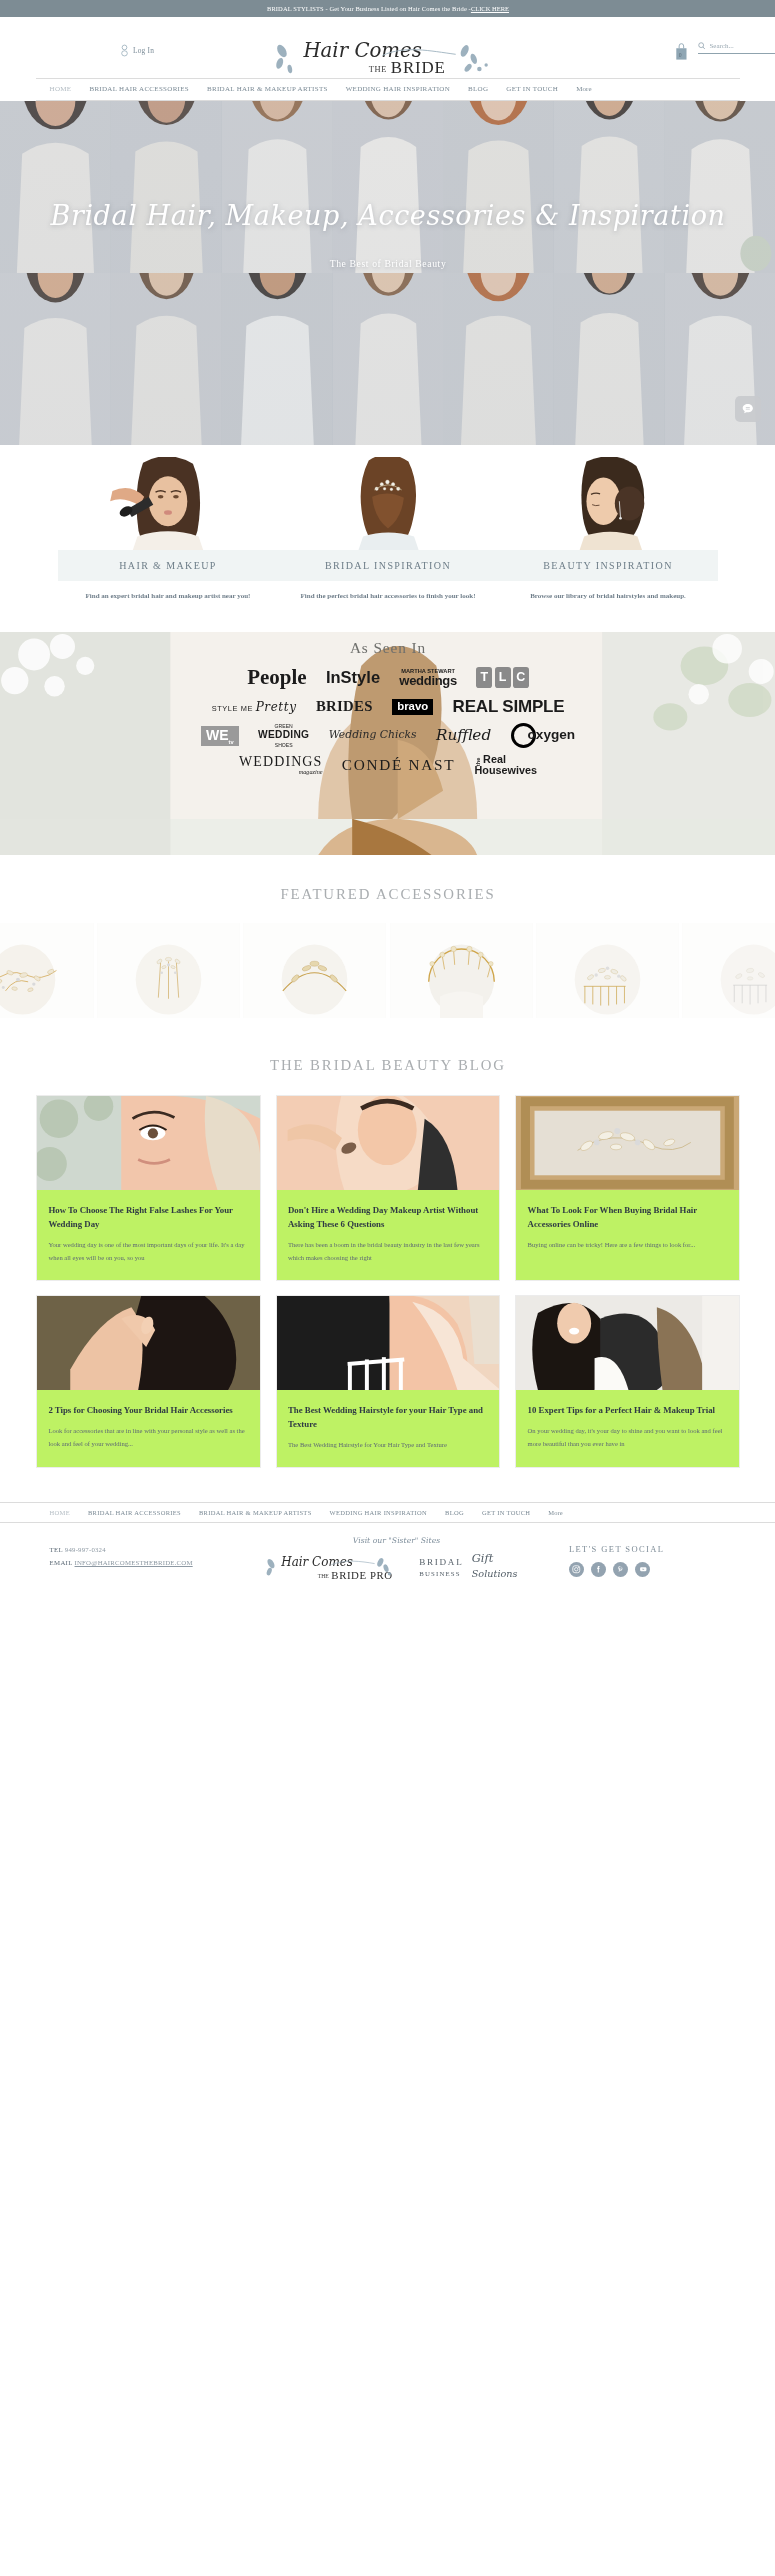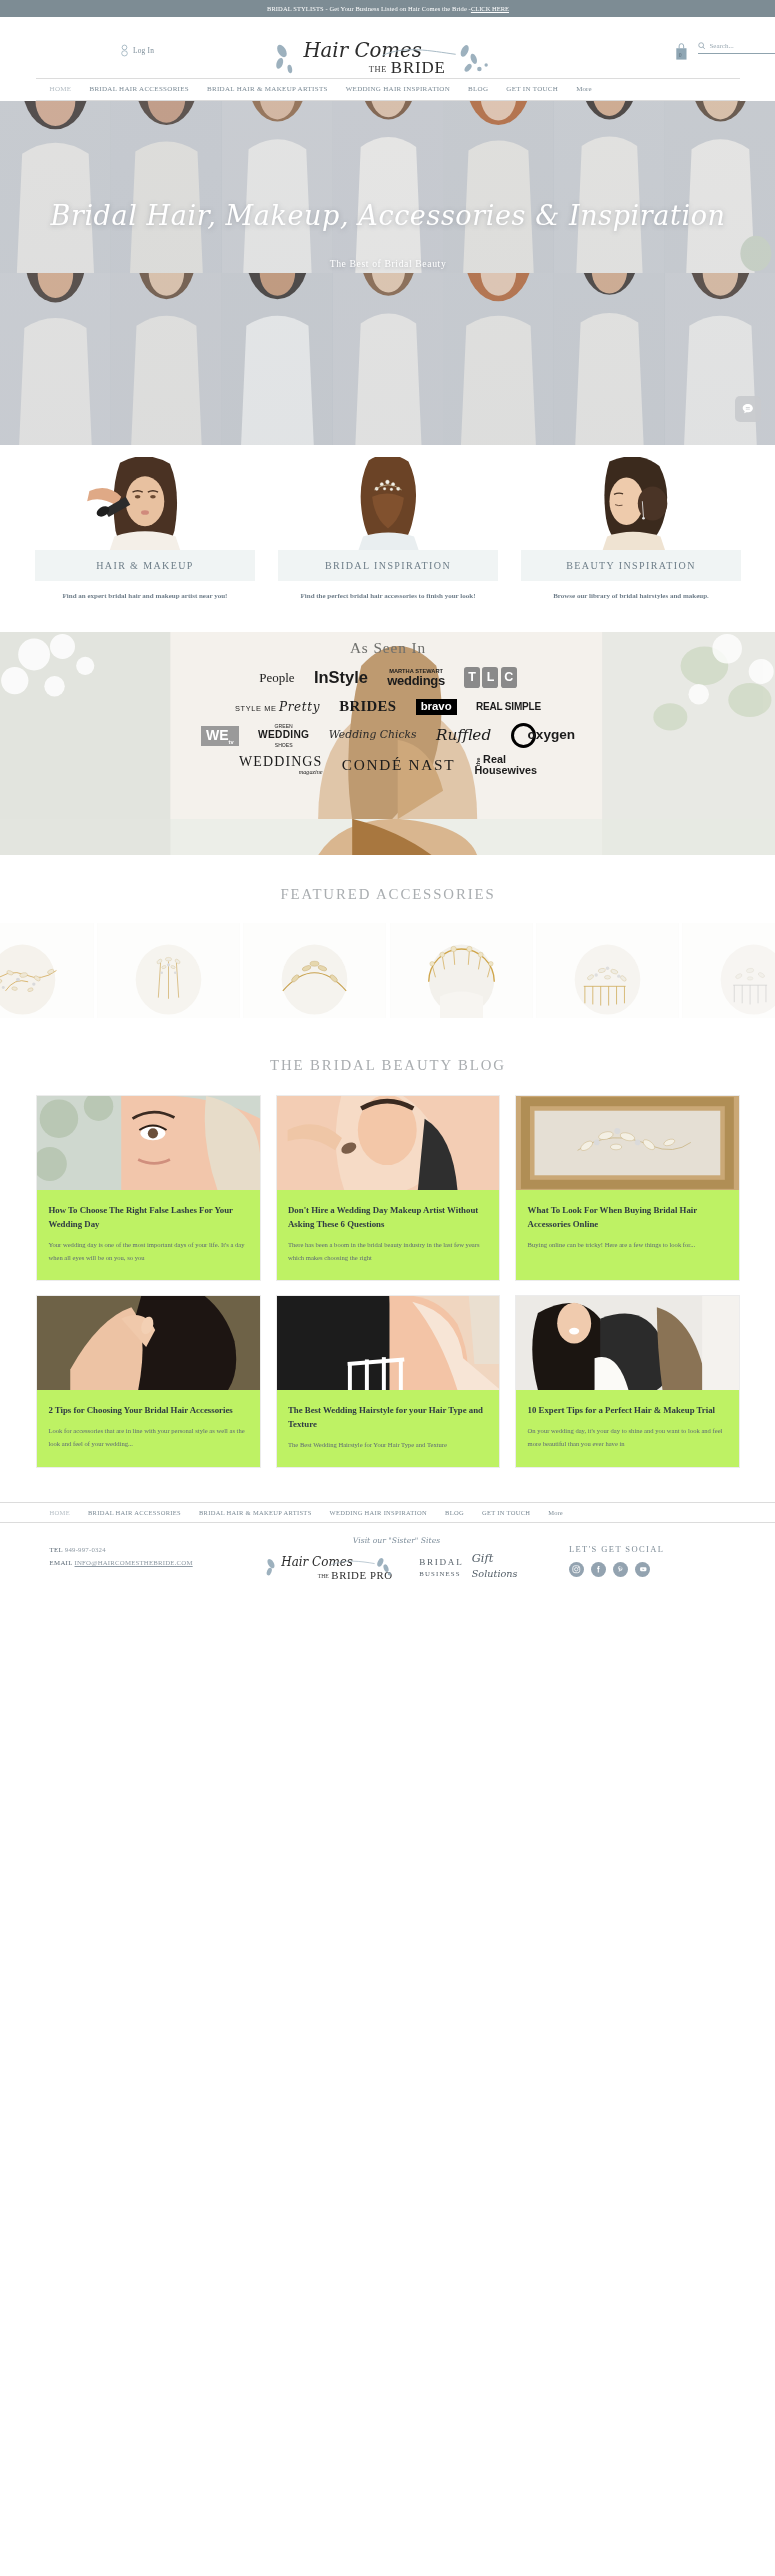--- a/index.html
+++ b/index.html
@@ -186,21 +186,21 @@
 
   
   .cards-section {
     padding: 12.5px 0 29.5px;
     background: #ffffff;
   }
   .cards-row {
     width: 704px;
     margin: 0 auto;
     display: flex;
-    gap: 23px;
+    gap: 0;
     justify-content: center;
   }
   .card { width: 220px; }
   .card-photo {
     width: 220px; height: 93px;
     overflow: hidden;
     position: relative;
     background: #efefef;
   }
   .card-title-band {
@@ -252,35 +252,35 @@
     justify-content: center;
     gap: 19.3px;
     margin-bottom: 4px;
     min-height: 25px;
   }
   .brand {
     font-family: "Liberation Sans", sans-serif;
     color: #1b1b1b;
     line-height: 1;
   }
-  .b-people { font-weight: normal; font-size: 13px; font-family:"Liberation Serif",serif; }
+  .b-people { font-weight: bold; font-size: 21px; font-family:"Liberation Serif",serif; }
   .b-instyle { font-weight: bold; font-size: 16.5px; }
   .b-ms { font-size: 5.7px; font-weight: bold; text-align:center; line-height:1.05;}
   .b-ms b { display:block; font-size: 13px; font-weight:bold; letter-spacing:-0.3px;}
   .b-tlc { display: flex; gap: 2.3px; }
   .b-tlc span {
     background: #8a8a8a; color: #fff; width: 16px; height: 21.6px;
     border-radius: 2.8px; display:flex;align-items:center;justify-content:center;
     font-weight: bold; font-size: 12.5px; font-family:"Liberation Sans",sans-serif;
   }
   .b-smp { font-size: 7.4px; letter-spacing: 0.6px; font-family:"Liberation Sans",sans-serif;}
   .b-smp i { font-family:"DejaVu Serif",serif; font-size: 12px; }
   .b-brides { font-family:"Liberation Serif",serif; font-weight:bold; font-size:14.8px; letter-spacing:0.3px;}
   .b-bravo { background:#000;color:#fff;padding:2.3px 5.1px;font-weight:bold;font-size:11.4px;}
-  .b-realsimple { font-weight:bold;font-size:10px;letter-spacing:-0.2px;}
+  .b-realsimple { font-weight:bold;font-size:17px;letter-spacing:-0.2px;}
   .b-we { background:#9a9a9a; color:#fff; font-weight:bold; font-size:14px; padding:1.7px 5.1px 0.6px; }
   .b-gws { font-size:5.1px; font-family:"Liberation Sans",sans-serif; line-height:1.25;}
   .b-gws b{display:block;font-size:10.2px;letter-spacing:0.3px;}
   .b-wc { font-family:"DejaVu Serif",serif; font-style:italic; font-size:10.8px; color:#2a2a2a;}
   .b-ruffled { font-family:"DejaVu Serif",serif; font-style:italic; font-size:15.3px;}
   .b-oxygen { font-weight:bold;font-size:13.6px; position:relative; }
   .b-oxygen .ring {
     display:inline-block;width:25px;height:25px;border:3.4px solid #000;border-radius:50%;
     vertical-align:middle;margin-right:-8px;
   }

